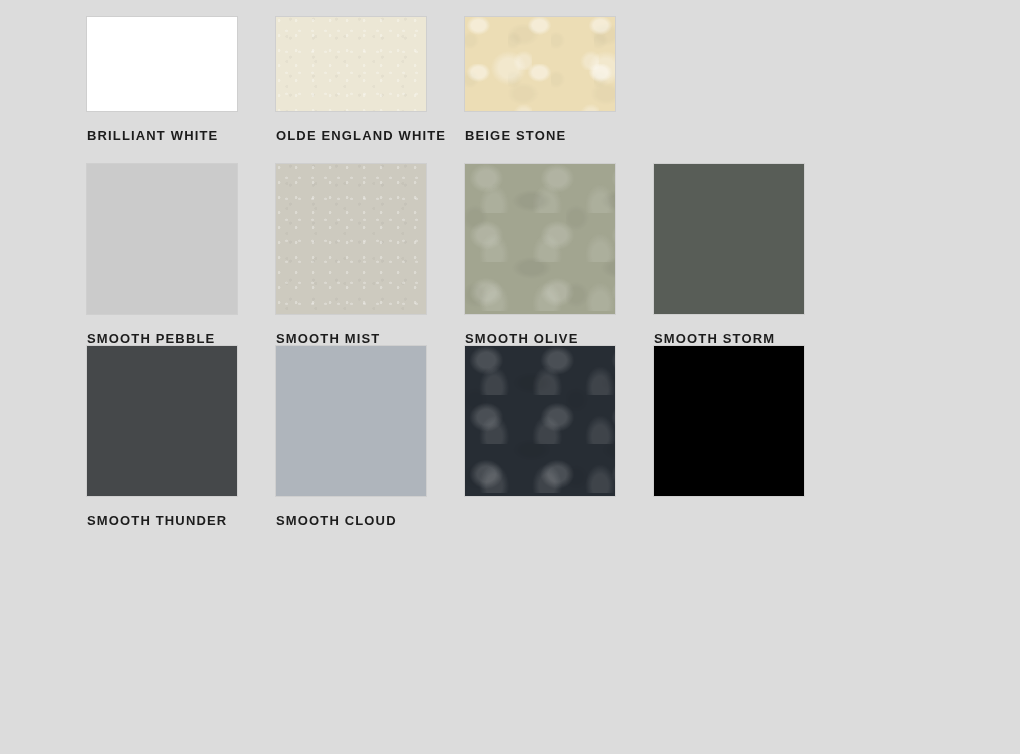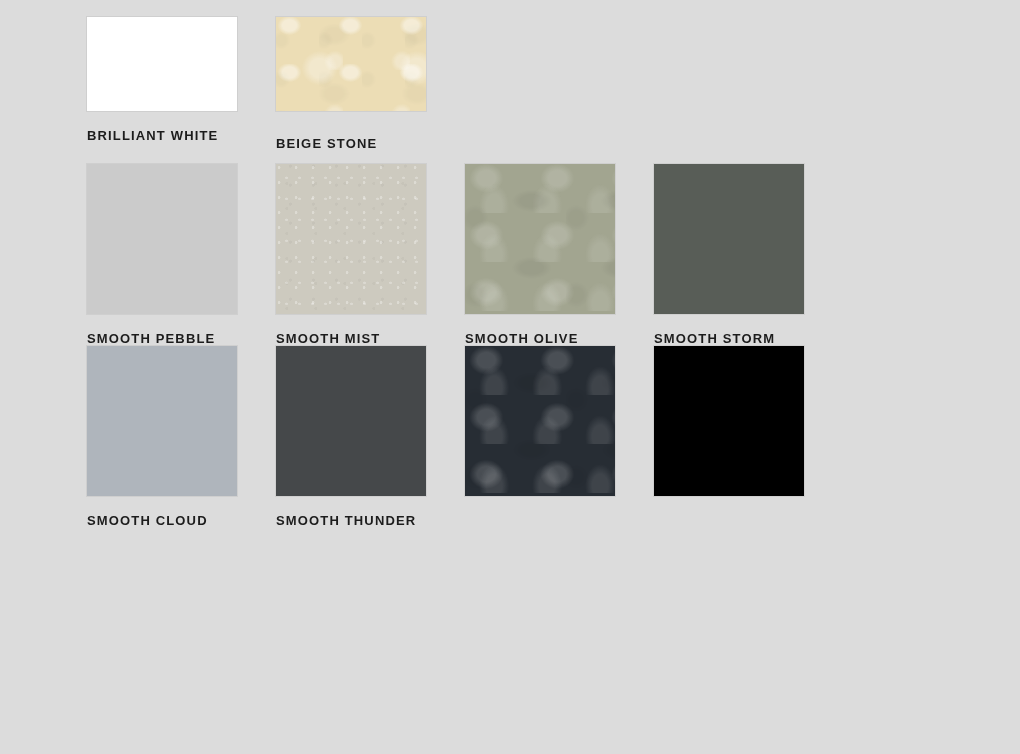--- a/index.html
+++ b/index.html
@@ -125,24 +125,28 @@
 
 <div id="swatch-grid">
 
   <div class="swatch-row row-1">
 
     <div class="swatch-cell">
       <div class="swatch-chip" style="background-color: rgb(255, 255, 255);"></div>
       <div class="swatch-label" style="color: rgb(28, 28, 28);">BRILLIANT WHITE</div>
     </div>
 
+    <div class="swatch-cell">
+      <div class="swatch-chip tex-fine" style="background-color: rgb(236, 231, 213);"></div>
+      <div class="swatch-label" style="color: rgb(28, 28, 28);">OLDE ENGLAND WHITE</div>
+    </div>
 
     <div class="swatch-cell">
       <div class="swatch-chip tex-stone" style="background-color: rgb(236, 221, 181);"></div>
-      <div class="swatch-label" style="color: rgb(28, 28, 28); margin-top: 8px;">BEIGE STONE</div>
+      <div class="swatch-label" style="color: rgb(28, 28, 28);">BEIGE STONE</div>
     </div>
 
 
   </div>
 
   <div class="swatch-row row-2">
 
     <div class="swatch-cell">
       <div class="swatch-chip" style="background-color: rgb(203, 203, 203);"></div>
       <div class="swatch-label" style="color: rgb(28, 28, 28);">SMOOTH PEBBLE</div>
@@ -161,27 +165,27 @@
     <div class="swatch-cell">
       <div class="swatch-chip" style="background-color: rgb(88, 93, 87);"></div>
       <div class="swatch-label" style="color: rgb(28, 28, 28);">SMOOTH STORM</div>
     </div>
 
   </div>
 
   <div class="swatch-row row-3">
 
     <div class="swatch-cell">
-      <div class="swatch-chip" style="background-color: rgb(175, 181, 188);"></div>
-      <div class="swatch-label" style="color: rgb(28, 28, 28);">SMOOTH CLOUD</div>
+      <div class="swatch-chip" style="background-color: rgb(69, 72, 74);"></div>
+      <div class="swatch-label" style="color: rgb(28, 28, 28);">SMOOTH THUNDER</div>
     </div>
 
     <div class="swatch-cell">
-      <div class="swatch-chip" style="background-color: rgb(69, 72, 74);"></div>
-      <div class="swatch-label" style="color: rgb(28, 28, 28);">SMOOTH THUNDER</div>
+      <div class="swatch-chip" style="background-color: rgb(175, 181, 188);"></div>
+      <div class="swatch-label" style="color: rgb(28, 28, 28);">SMOOTH CLOUD</div>
     </div>
 
     <div class="swatch-cell">
       <div class="swatch-chip tex-mottle" style="background-color: rgb(39, 45, 52);"></div>
     </div>
 
     <div class="swatch-cell">
       <div class="swatch-chip" style="background-color: rgb(0, 0, 0);"></div>
     </div>
 

